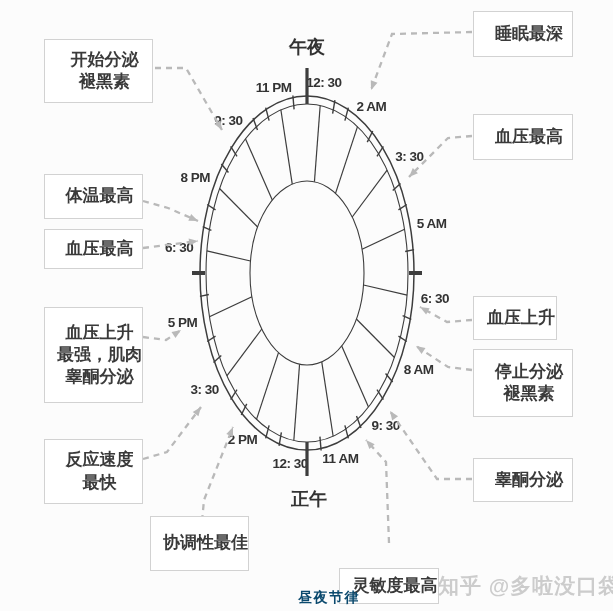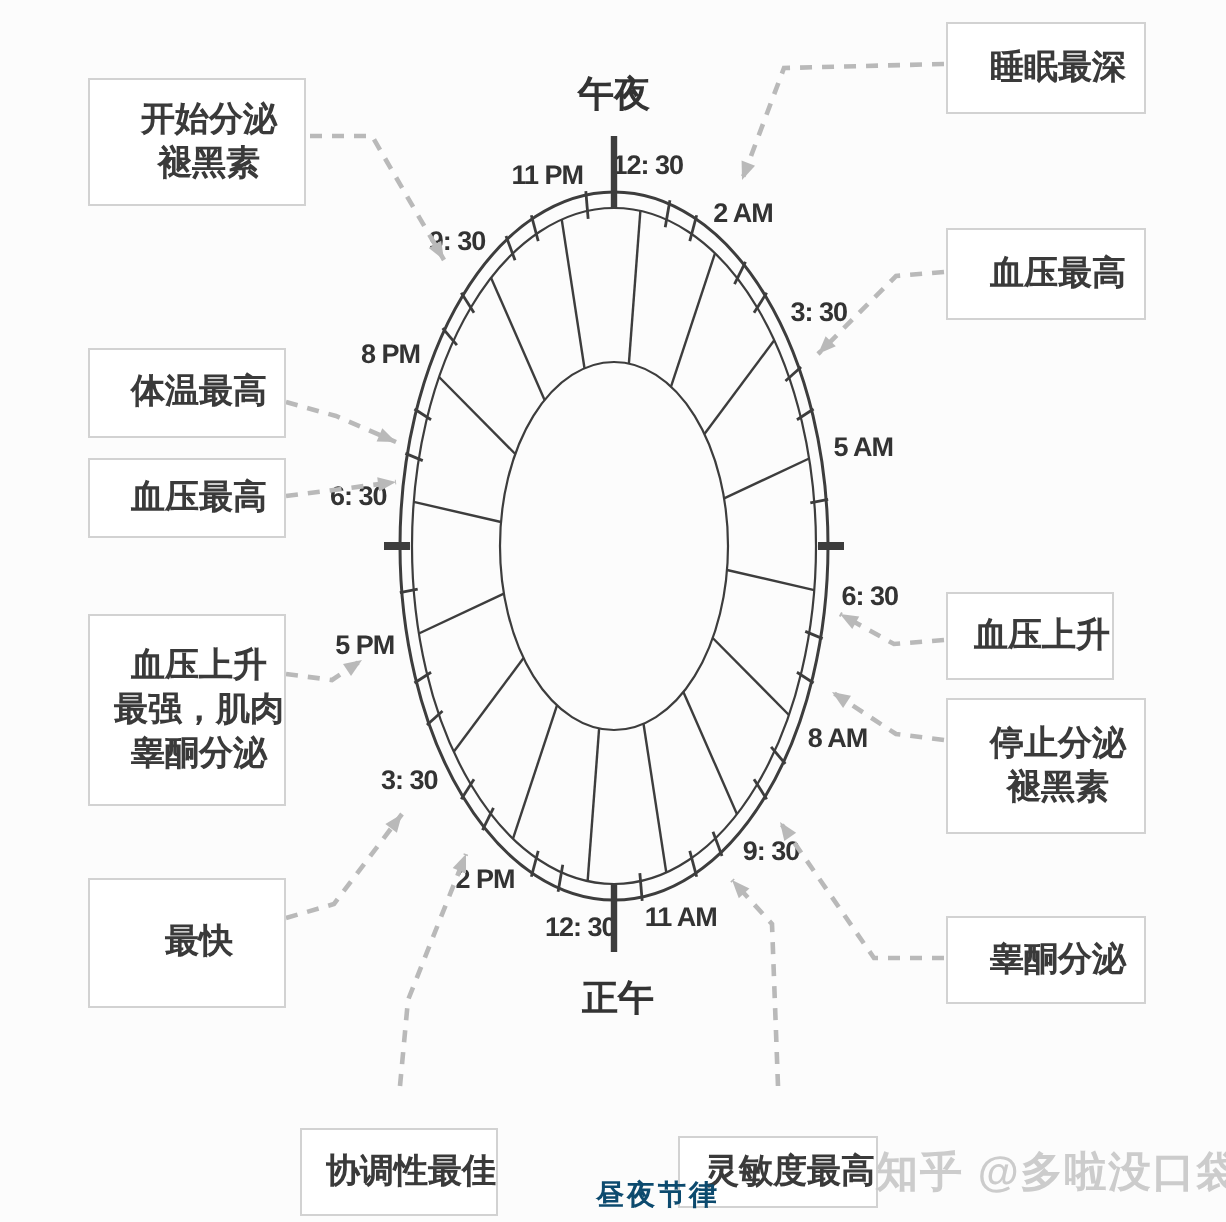--- a/index.html
+++ b/index.html
@@ -135,41 +135,42 @@
 </div>
 <div class="anno-box" style="left:44px;top:229px;width:99px;height:40px">
   <span>血压最高</span>
 </div>
 <div class="anno-box" style="left:44px;top:307px;width:99px;height:96px">
   <span>血压上升</span>
   <span>最强，肌肉</span>
   <span>睾酮分泌</span>
 </div>
 <div class="anno-box" style="left:44px;top:439px;width:99px;height:65px">
+  <span>反应速度</span>
   <span>最快</span>
 </div>
 
 <div class="anno-box" style="left:473px;top:11px;width:100px;height:46px">
   <span>睡眠最深</span>
 </div>
 <div class="anno-box" style="left:473px;top:114px;width:100px;height:46px">
   <span>血压最高</span>
 </div>
 <div class="anno-box" style="left:473px;top:296px;width:84px;height:44px">
   <span>血压上升</span>
 </div>
 <div class="anno-box" style="left:473px;top:349px;width:100px;height:68px">
   <span>停止分泌</span>
   <span>褪黑素</span>
 </div>
 <div class="anno-box" style="left:473px;top:458px;width:100px;height:44px">
   <span>睾酮分泌</span>
 </div>
 
-<div class="anno-box" style="left:150px;top:564px;width:99px;height:44px">
+<div class="anno-box" style="left:150px;top:516px;width:99px;height:55px">
   <span>协调性最佳</span>
 </div>
 <div class="anno-box" style="left:339px;top:568px;width:100px;height:36px">
   <span>灵敏度最高</span>
 </div>
 
 <div class="caption">昼夜节律</div>
 <div class="watermark">知乎 @多啦没口袋</div>
 
 </body></html>

